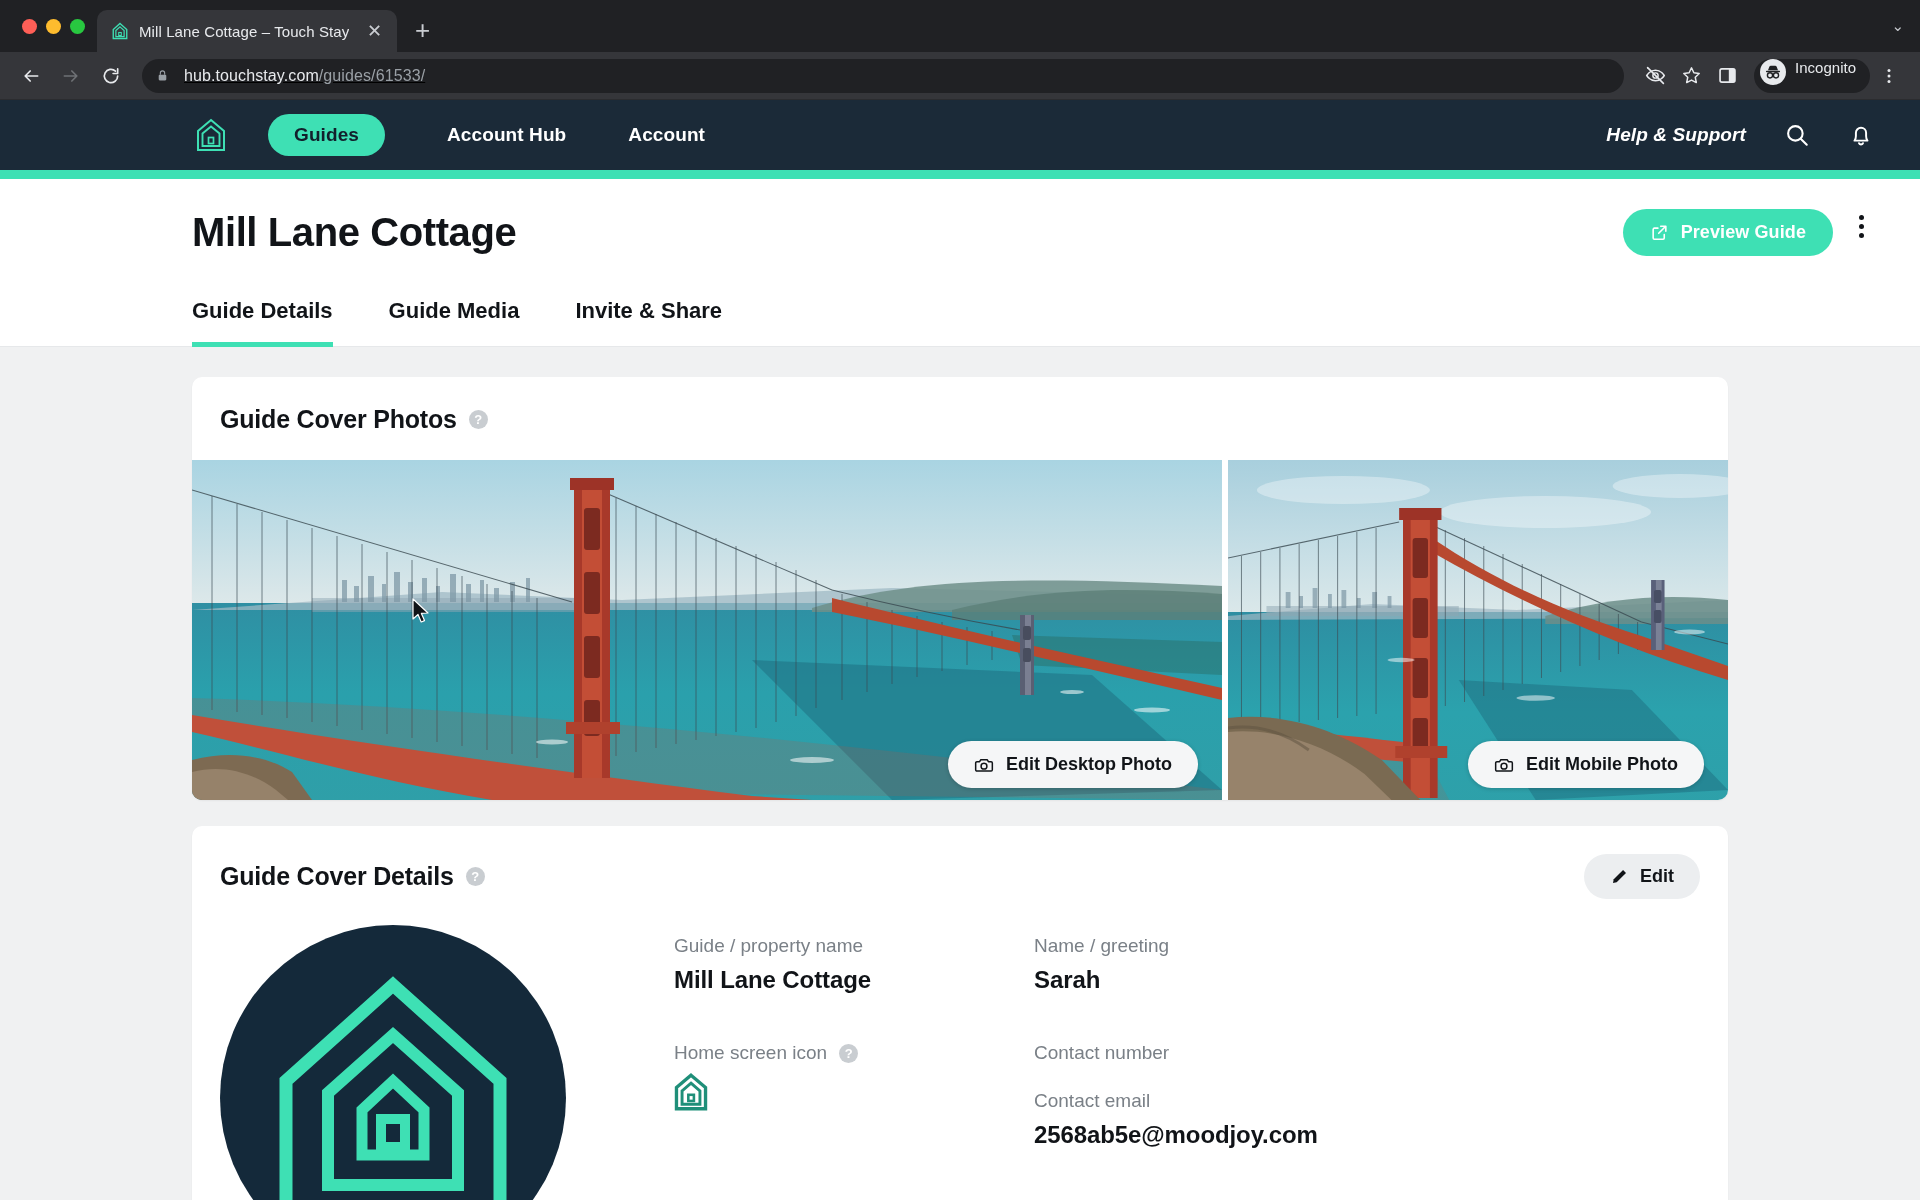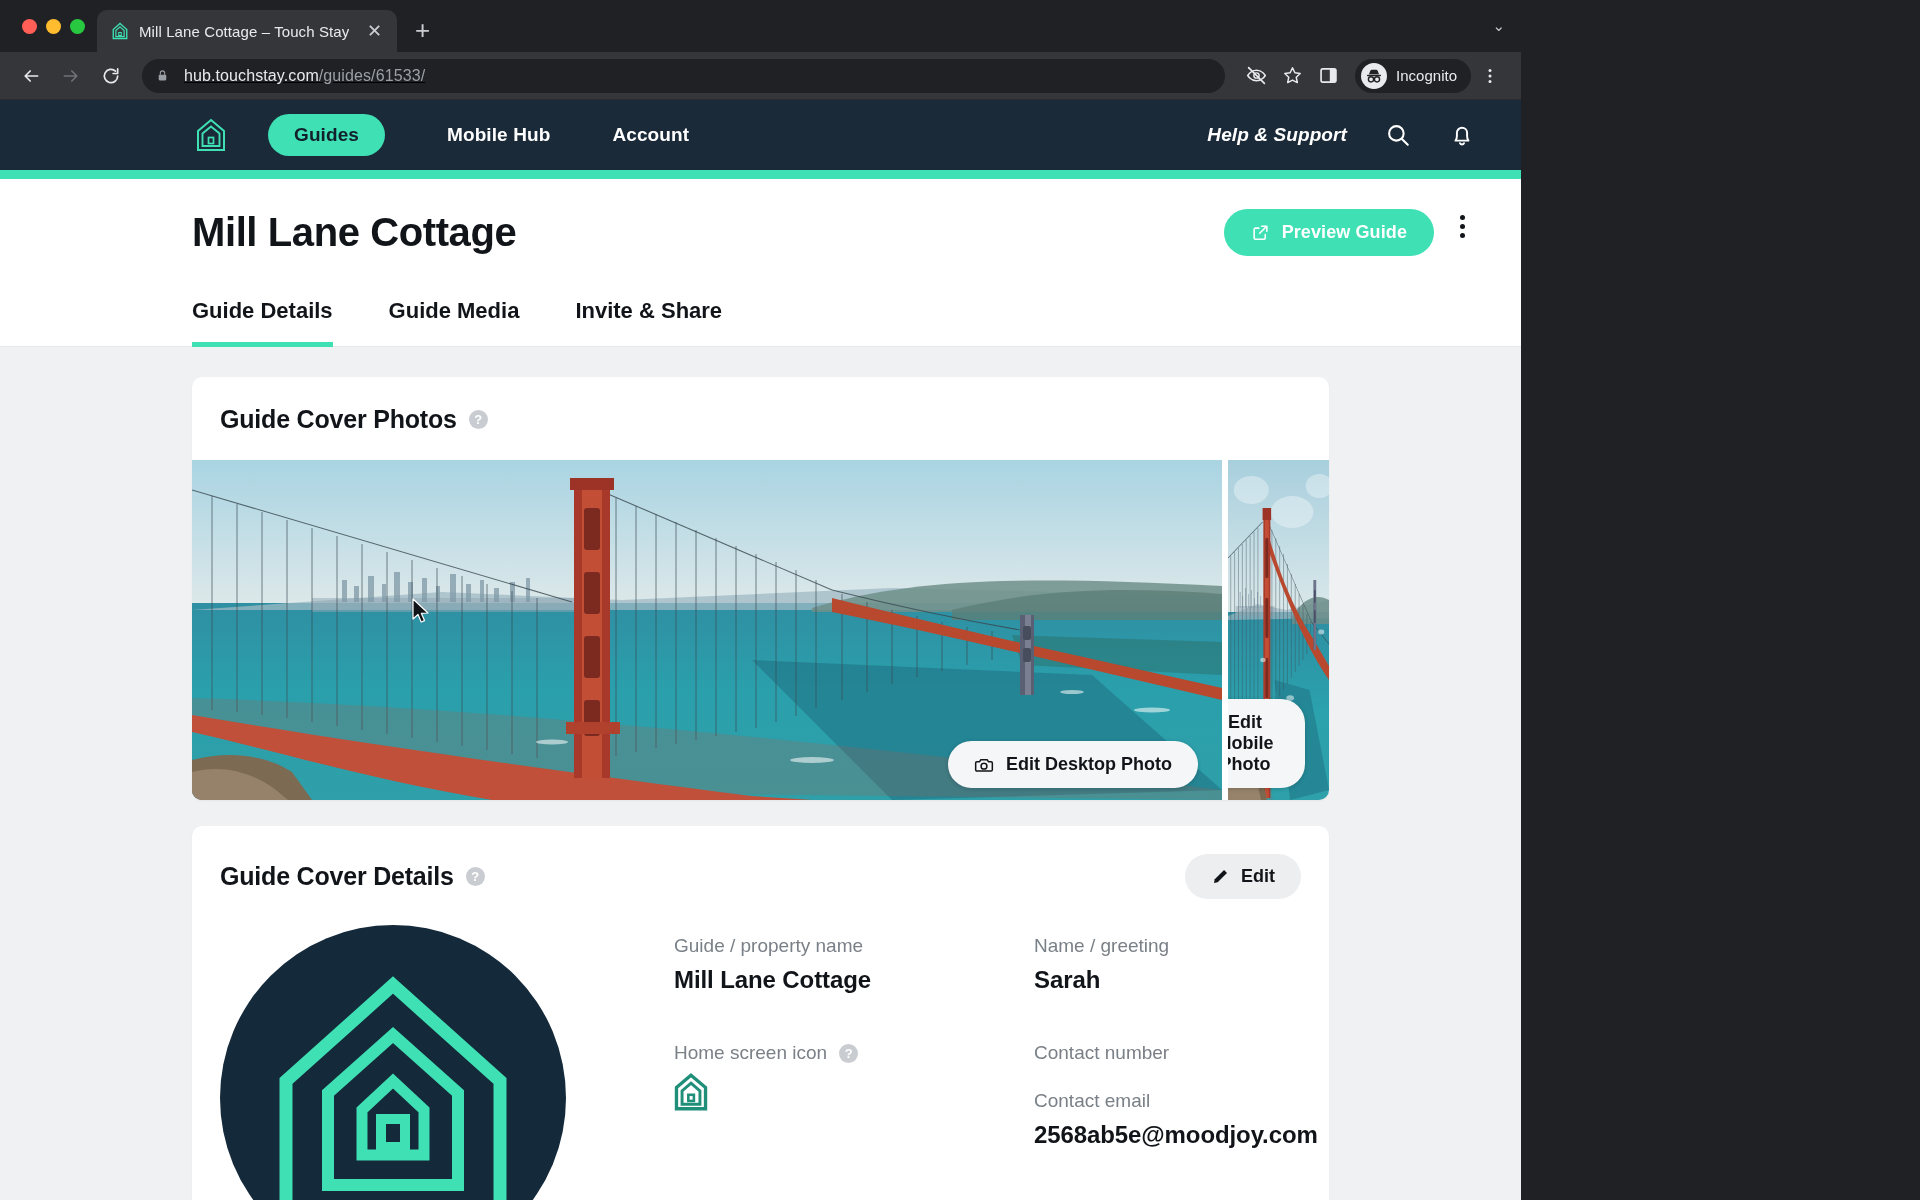--- a/index.html
+++ b/index.html
@@ -3,21 +3,21 @@
 <meta charset="utf-8">
 <style>
   * { box-sizing: border-box; margin: 0; padding: 0; }
   html, body {
     width: 1920px; height: 1200px;
     font-family: "Liberation Sans", sans-serif;
     background: #202124; overflow: hidden;
   }
 
   
-  .browser { width: 1521px; height: 1200px; display: flex; flex-direction: column; }
+  .browser { width: 1920px; height: 1200px; display: flex; flex-direction: column; }
   .tabstrip {
     height: 52px; background: #202124; display: flex; align-items: flex-end;
     padding-left: 14px; position: relative; flex: 0 0 52px;
   }
   .traffic { display: flex; align-items: center; gap: 9px; height: 52px; padding: 0 12px 0 8px; }
   .dot { width: 15px; height: 15px; border-radius: 50%; }
   .dot.red { background: #ff5f57; }
   .dot.yellow { background: #febc2e; }
   .dot.green { background: #28c840; }
   .tab {
@@ -44,21 +44,21 @@
   .tbtn.disabled { color: #6e7175; }
   .omnibox {
     flex: 1; height: 34px; background: #202124; border-radius: 18px; margin: 0 8px;
     display: flex; align-items: center; padding: 0 14px; gap: 15px; min-width: 0; text-decoration: underline;
   }
   .lock { width: 13px; height: 15px; flex: 0 0 13px; }
   .url { font-size: 16px; color: #e8eaed; white-space: nowrap; letter-spacing: .1px; }
   .url .dim { color: #9aa0a6; }
   .toolbar-right { display: flex; align-items: center; gap: 2px; }
   .incognito-pill {
-    display: flex; align-items: center; gap: 9px; background: #202124;
+    display: flex; align-items: flex-start; gap: 9px; background: #202124;
     border-radius: 18px; height: 34px; padding: 0 14px 0 6px; margin-left: 8px;
   }
   .incog-avatar {
     width: 26px; height: 26px; border-radius: 50%; background: #e8eaed;
     display: flex; align-items: center; justify-content: center; flex: 0 0 26px;
   }
   .incognito-label { color: #e8eaed; font-size: 15px; }
 
   
   .viewport { flex: 1; background: #ffffff; overflow: hidden; position: relative; }
@@ -252,21 +252,21 @@
   <div class="viewport">
 
     <div class="appnav">
       <svg class="appnav-logo" viewBox="0 0 30 34">
         <path d="M15 2 L28 13 V32 H2 V13 Z" fill="none" stroke="#3ee0b4" stroke-width="2"></path>
         <path d="M15 8.5 L23.5 15.5 V28 H6.5 V15.5 Z" fill="none" stroke="#3ee0b4" stroke-width="1.9"></path>
         <rect x="12.5" y="19.5" width="5" height="6" fill="none" stroke="#3ee0b4" stroke-width="1.7"></rect>
       </svg>
       <div class="appnav-links">
         <span class="navpill">Guides</span>
-        <span class="navlink">Mobile Hub</span>
+        <span class="navlink">Account Hub</span>
         <span class="navlink">Account</span>
       </div>
       <div class="appnav-right">
         <span class="navlink">Help &amp; Support</span>
         <svg class="nav-icon" viewBox="0 0 24 24">
           <circle cx="10.5" cy="10.5" r="6.7" fill="none" stroke="#ffffff" stroke-width="1.9"></circle>
           <path d="M15.4 15.4L21 21" stroke="#ffffff" stroke-width="1.9" stroke-linecap="round"></path>
         </svg>
         <svg class="nav-icon" viewBox="0 0 24 24">
           <path d="M6 17.2c1.2-1.1 1.3-2.3 1.3-4.2V10a4.7 4.7 0 0 1 9.4 0v3c0 1.9.1 3.1 1.3 4.2z" fill="none" stroke="#ffffff" stroke-width="1.8" stroke-linejoin="round"></path>

